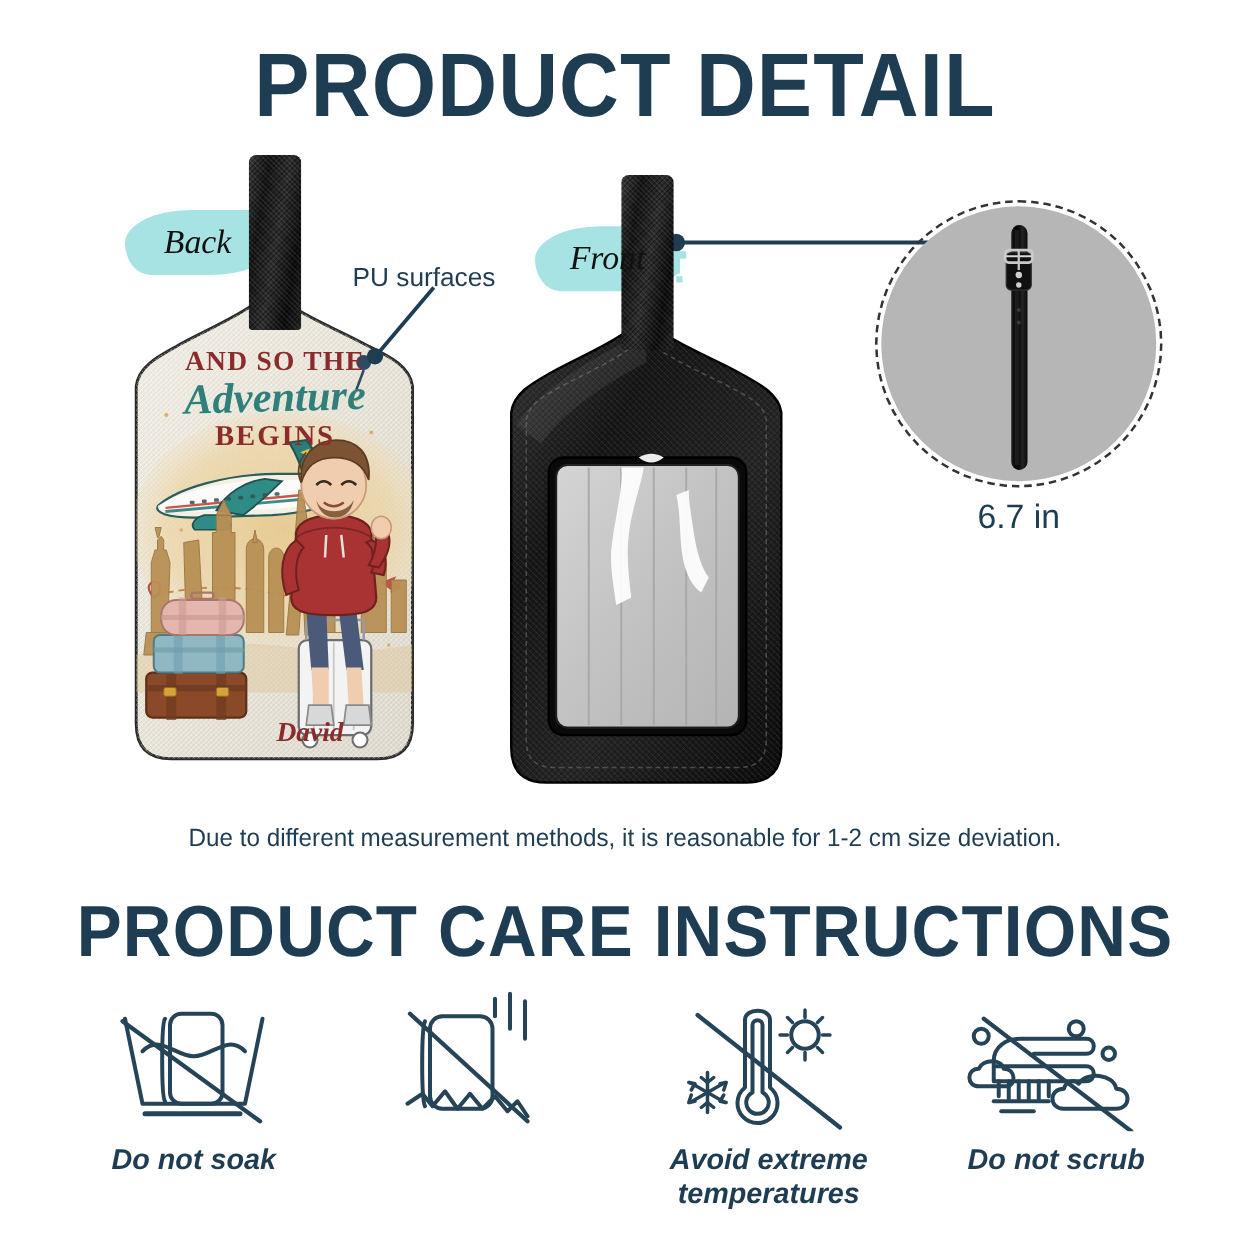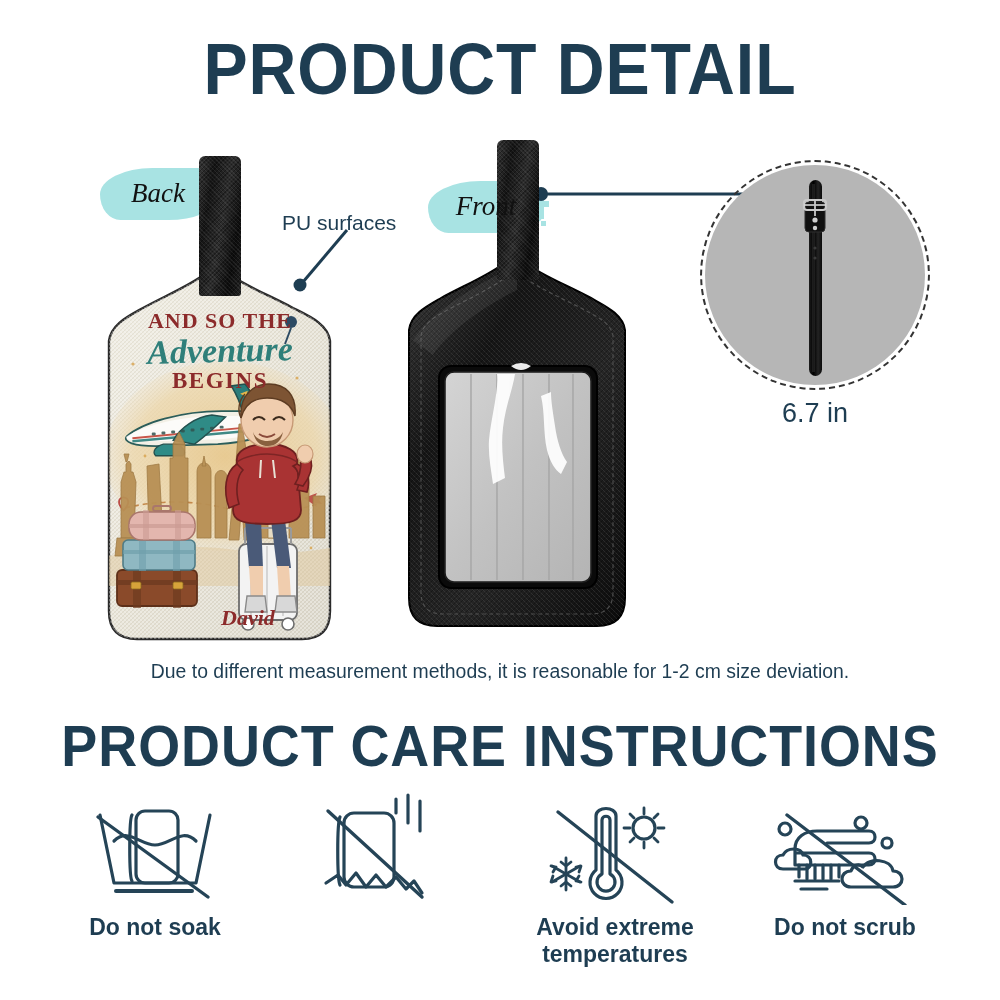--- a/index.html
+++ b/index.html
@@ -56,21 +56,21 @@
   #callout-pu-leather {
     position:absolute; left:282px; top:211px;
     font-size:21px; color:#1e3d52; white-space:nowrap;
   }
   #pu-leader { position:absolute; left:243px; top:226px; width:110px; height:80px; }
 
   
   #front-leader { position:absolute; left:534px; top:186px; width:270px; height:16px; }
 
   
-  #back-tag-group { position:absolute; left:85px; top:156px; width:270px; height:490px; }
+  #back-tag-group { position:absolute; left:85px; top:124px; width:270px; height:490px; }
   #front-tag-group{ position:absolute; left:393px; top:140px; width:250px; height:495px; }
 
   .strap-top {
     position:absolute; left:50%; transform:translateX(-50%); top:0;
     width:42px; height:140px; border-radius:6px 6px 3px 3px;
     background:
       repeating-linear-gradient(45deg, rgba(255,255,255,.07) 0 1px, transparent 1px 3px),
       repeating-linear-gradient(-45deg, rgba(0,0,0,.35) 0 1px, transparent 1px 3px),
       linear-gradient(100deg,#3b3b3b 0%,#151515 26%,#2e2e2e 52%,#0d0d0d 78%,#242424 100%);
     z-index:1;
@@ -88,21 +88,21 @@
   }
   #strap-photo { position:absolute; left:50%; top:12px; transform:translateX(-50%); z-index:2; }
   #size-label {
     position:absolute; left:700px; top:398px; width:230px; text-align:center;
     font-size:27px; color:#1e3d52;
   }
 
   
   #care-grid {
     position:absolute; left:40px; top:790px; width:920px; height:200px;
-    display:grid; grid-template-columns:repeat(4,1fr); gap:0;
+    display:grid; grid-template-columns:repeat(4,1fr); gap:0;font-style:italic;
   }
   .care-item { display:flex; flex-direction:column; align-items:center; }
   .care-icon { height:118px; display:flex; align-items:center; justify-content:center; }
   .care-caption {
     margin-top:6px; text-align:center; color:#1e3d52;
     font-size:23px; font-weight:700; line-height:1.16; max-width:200px;
   }
 </style>
 </head>
 <body>

